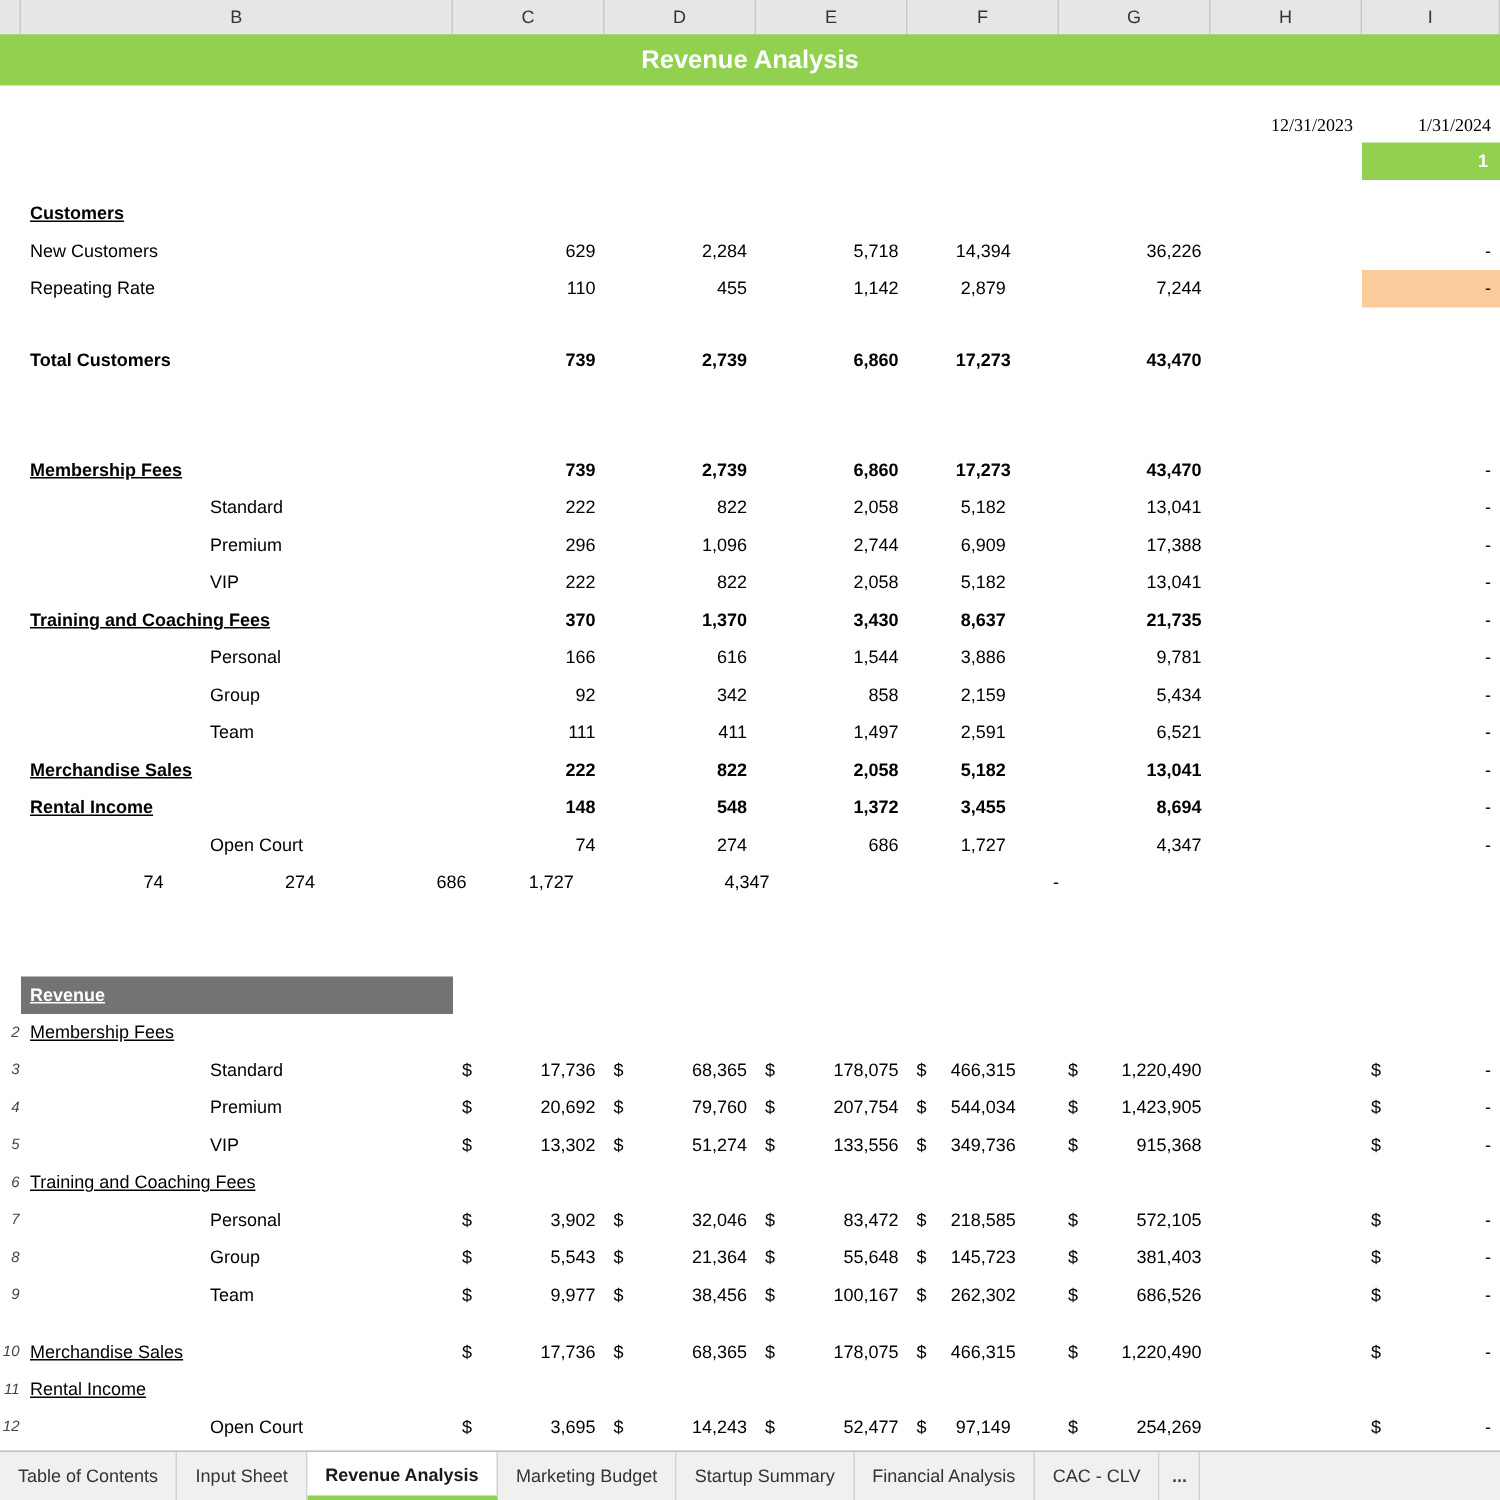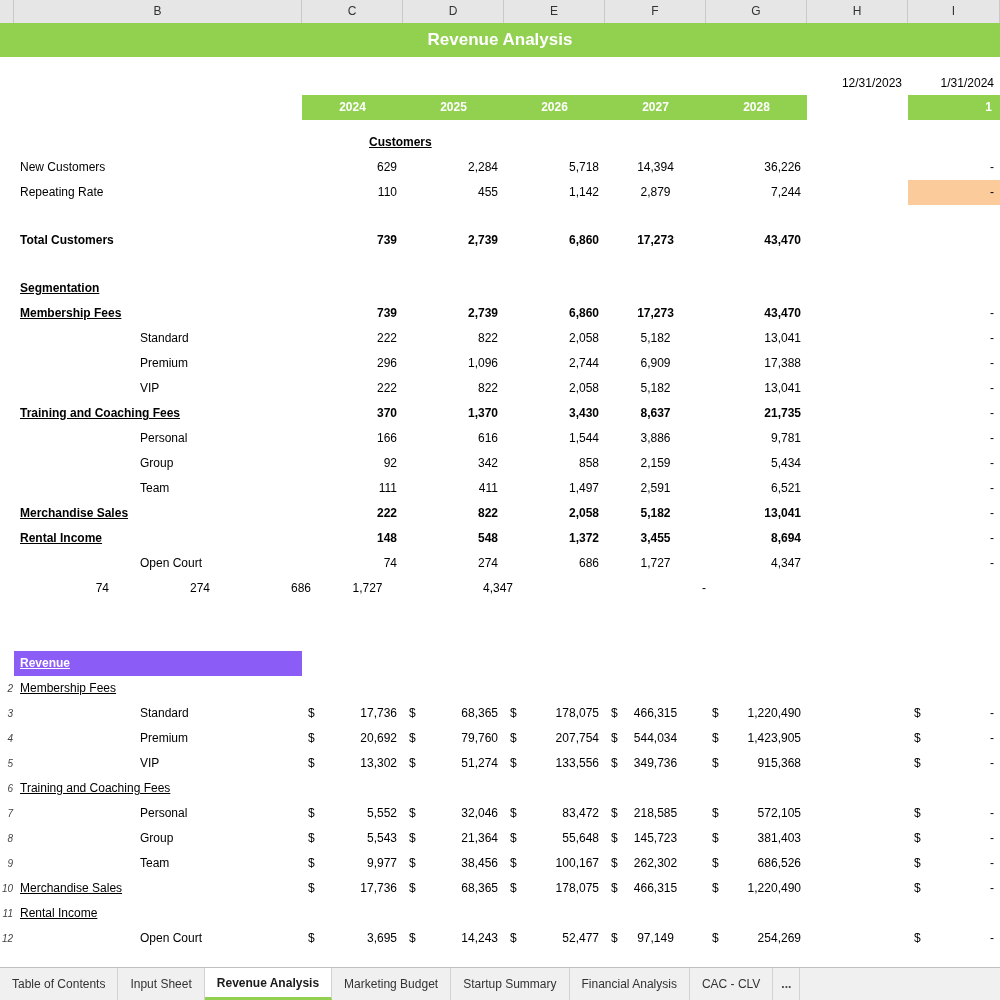--- a/index.html
+++ b/index.html
@@ -59,21 +59,21 @@
     position:absolute;top:95px;left:908px;width:92px;height:25px;line-height:25px;
     background:#92d050;color:#fff;font-weight:bold;text-align:right;padding-right:8px;
     box-sizing:border-box;font-size:12px;
   }
 
   .orange{background:#fbcb9c;}
 
   .body{position:absolute;left:0;top:120px;width:1000px;}
 
   .rev-band{
-    background:#8b5cf6;color:#ffffff;font-weight:bold;text-decoration:underline;
+    background:#737373;color:#ffffff;font-weight:bold;text-decoration:underline;
   }
 
   
   .rownum{
     position:absolute;left:0;width:13px;text-align:right;font-size:10px;color:#444;
     font-style:italic;
   }
 
   
   .dollar{position:relative;}
@@ -106,41 +106,38 @@
     <div class="ch cE">E</div>
     <div class="ch cF">F</div>
     <div class="ch cG">G</div>
     <div class="ch cH">H</div>
     <div class="ch cI">I</div>
   </div>
 
   <div class="title-banner">Revenue Analysis</div>
 
   <div class="date-row">
-    <div style="display:flex;">
+    <div style="display:flex;font-family:Liberation Serif, serif;">
       <div class="cell cA"></div>
       <div class="cell cB"></div>
       <div class="cell cC"></div>
       <div class="cell cD"></div>
       <div class="cell cE"></div>
       <div class="cell cF"></div>
       <div class="cell cG"></div>
       <div class="cell cH num">12/31/2023</div>
       <div class="cell cI num">1/31/2024</div>
     </div>
   </div>
 
-  <div class="year-band">
-    <span class="yc">2024</span><span class="yc">2025</span><span class="yc">2026</span><span class="yc">2027</span><span class="yc">2028</span>
-  </div>
   <div class="hi-cell">1</div>
 
   <div class="body">
 
-    <div class="row" style="height:35px;justify-content:center;">
+    <div class="row" style="height:35px;">
       <div class="cell cA"></div>
       <div class="cell cB lbl b u" style="height:35px;line-height:44px;">Customers</div>
     </div>
 
     <div class="row">
       <div class="cell cA"></div>
       <div class="cell cB lbl">New Customers</div>
       <div class="cell cC num">629</div>
       <div class="cell cD num">2,284</div>
       <div class="cell cE num">5,718</div>
@@ -173,21 +170,20 @@
       <div class="cell cF num b">17,273</div>
       <div class="cell cG num b">43,470</div>
       <div class="cell cH num"></div>
       <div class="cell cI num"></div>
     </div>
 
     <div class="row" style="height:23px;"></div>
 
     <div class="row">
       <div class="cell cA"></div>
-      <div class="cell cB lbl b u">Segmentation</div>
     </div>
 
     <div id="seg-rows">
         <div class="row">
           <div class="cell cA"></div>
           <div class="cell cB lbl b u" style="">Membership Fees</div>
           <div class="cell cC num b">739</div>
           <div class="cell cD num b">2,739</div>
           <div class="cell cE num b">6,860</div>
           <div class="cell cF num b">17,273</div>
@@ -382,21 +378,21 @@
           <div class="cell cE num"></div>
           <div class="cell cF num"></div>
           <div class="cell cG num"></div>
           <div class="cell cH num"></div>
           <div class="cell cI num"></div>
         </div>
         <div class="row" style="position: relative;">
           <div class="rownum">7</div>
           <div class="cell cA"></div>
           <div class="cell cB lbl" style="padding-left:126px;">Personal</div>
-          <div class="cell cC num dollar"><span class="sg">$</span><span>5,552</span></div>
+          <div class="cell cC num dollar"><span class="sg">$</span><span>3,902</span></div>
           <div class="cell cD num dollar"><span class="sg">$</span><span>32,046</span></div>
           <div class="cell cE num dollar"><span class="sg">$</span><span>83,472</span></div>
           <div class="cell cF num dollar"><span class="sg">$</span><span>218,585</span></div>
           <div class="cell cG num dollar"><span class="sg">$</span><span>572,105</span></div>
           <div class="cell cH num"></div>
           <div class="cell cI num dollar"><span class="sg">$</span><span>-</span></div>
         </div>
         <div class="row" style="position: relative;">
           <div class="rownum">8</div>
           <div class="cell cA"></div>
@@ -414,21 +410,21 @@
           <div class="cell cA"></div>
           <div class="cell cB lbl" style="padding-left:126px;">Team</div>
           <div class="cell cC num dollar"><span class="sg">$</span><span>9,977</span></div>
           <div class="cell cD num dollar"><span class="sg">$</span><span>38,456</span></div>
           <div class="cell cE num dollar"><span class="sg">$</span><span>100,167</span></div>
           <div class="cell cF num dollar"><span class="sg">$</span><span>262,302</span></div>
           <div class="cell cG num dollar"><span class="sg">$</span><span>686,526</span></div>
           <div class="cell cH num"></div>
           <div class="cell cI num dollar"><span class="sg">$</span><span>-</span></div>
         </div>
-        <div class="row" style="position: relative;">
+        <div class="row" style="position: relative; margin-top: 13px;">
           <div class="rownum">10</div>
           <div class="cell cA"></div>
           <div class="cell cB lbl u" style="">Merchandise Sales</div>
           <div class="cell cC num dollar"><span class="sg">$</span><span>17,736</span></div>
           <div class="cell cD num dollar"><span class="sg">$</span><span>68,365</span></div>
           <div class="cell cE num dollar"><span class="sg">$</span><span>178,075</span></div>
           <div class="cell cF num dollar"><span class="sg">$</span><span>466,315</span></div>
           <div class="cell cG num dollar"><span class="sg">$</span><span>1,220,490</span></div>
           <div class="cell cH num"></div>
           <div class="cell cI num dollar"><span class="sg">$</span><span>-</span></div>

